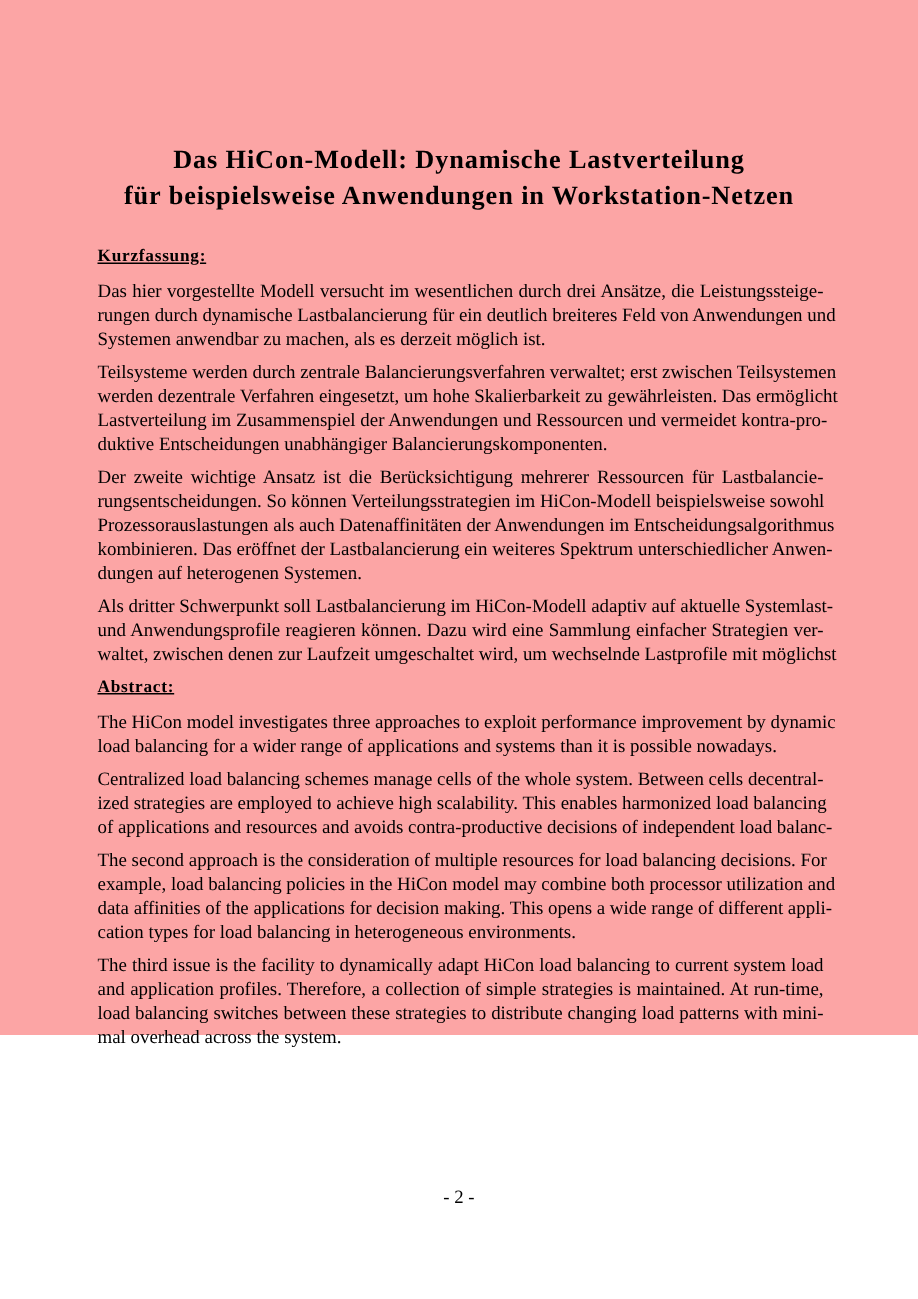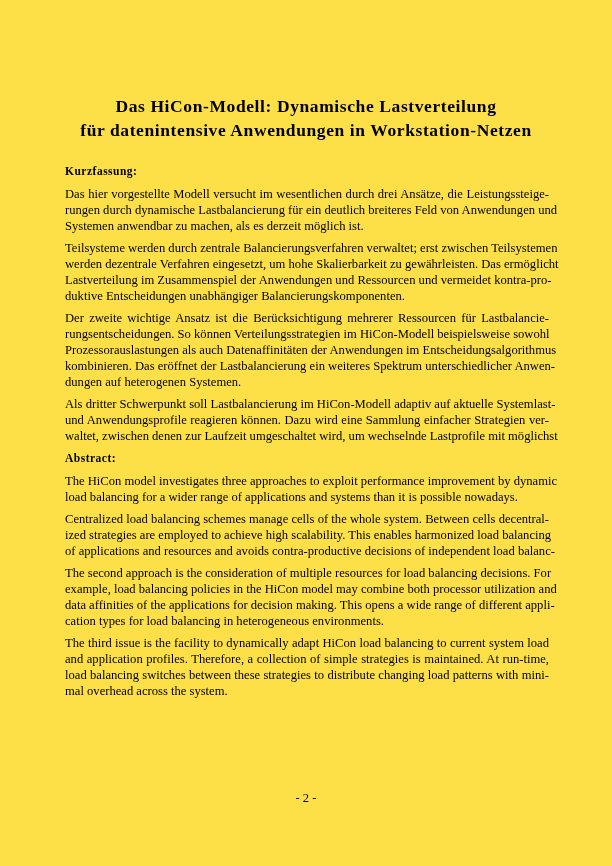--- a/index.html
+++ b/index.html
@@ -1,51 +1,51 @@
 <!DOCTYPE html>
 <html><head>
   <meta charset="utf-8">
   <style>
     html, body { margin: 0; padding: 0; background: #ffffff; }
     body { width: 612px; height: 866px; position: relative; overflow: hidden; }
     .page {
-      position: absolute; left: 0; top: 0; width: 612px; height: 866px;
-      background: #fde047; color: #000000;
+      position: absolute; left: 0; top: 0; width: 612px; height: 690px;
+      background: #fca5a5; color: #000000;
       font-family: "Liberation Serif", "DejaVu Serif", serif;
     }
     .title {
       position: absolute; left: 40px; width: 532px; top: 94px;
       text-align: center; font-weight: bold; font-size: 17.5px; line-height: 24px;
       letter-spacing: 0.6px;
     }
     .title div { white-space: nowrap; }
     .body {
       position: absolute; left: 65px; width: 484px; top: 163px;
       font-size: 12.6px; line-height: 16px;
     }
     .heading {
       font-weight: bold; font-size: 11.5px; letter-spacing: 0.5px;
-      margin: 0 0 7px 0; line-height: 16px;
+      margin: 0 0 7px 0; line-height: 16px; text-decoration: underline;
     }
     .para { margin: 0 0 6px 0; }
     .line { white-space: nowrap; display: block; text-align: justify; text-align-last: justify; }
     .line.last { text-align-last: left; }
     .heading.abstract { margin-top: 0; }
     .page-number {
       position: absolute; left: 0; width: 612px; top: 791px;
       text-align: center; font-size: 12.5px;
     }
   </style>
 </head>
 <body>
 
 <div class="page">
   <div class="title">
     <div>Das HiCon-Modell: Dynamische Lastverteilung</div>
-    <div>für datenintensive Anwendungen in Workstation-Netzen</div>
+    <div>für beispielsweise Anwendungen in Workstation-Netzen</div>
   </div>
 
   <div class="body">
     <div class="heading">Kurzfassung:</div>
     <div id="kurz-paras">
         <div class="para">
           <span class="line">Das hier vorgestellte Modell versucht im wesentlichen durch drei Ansätze, die Leistungssteige-</span>
           <span class="line">rungen durch dynamische Lastbalancierung für ein deutlich breiteres Feld von Anwendungen und</span>
           <span class="line last">Systemen anwendbar zu machen, als es derzeit möglich ist.</span>
         </div>

